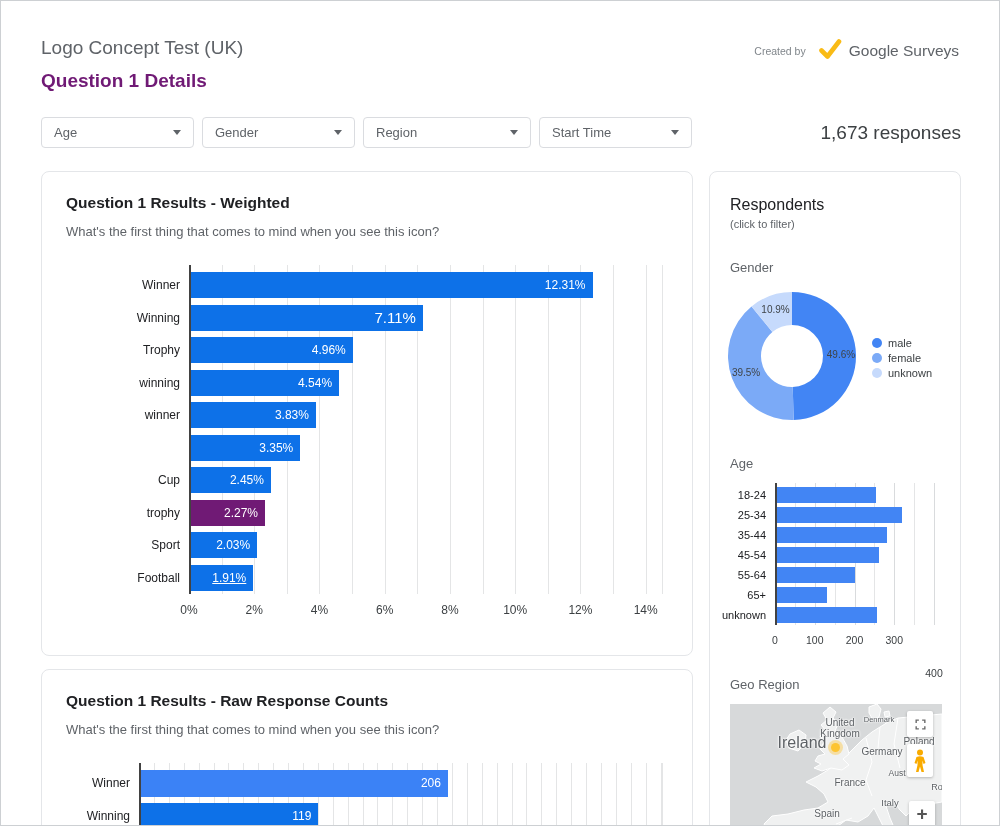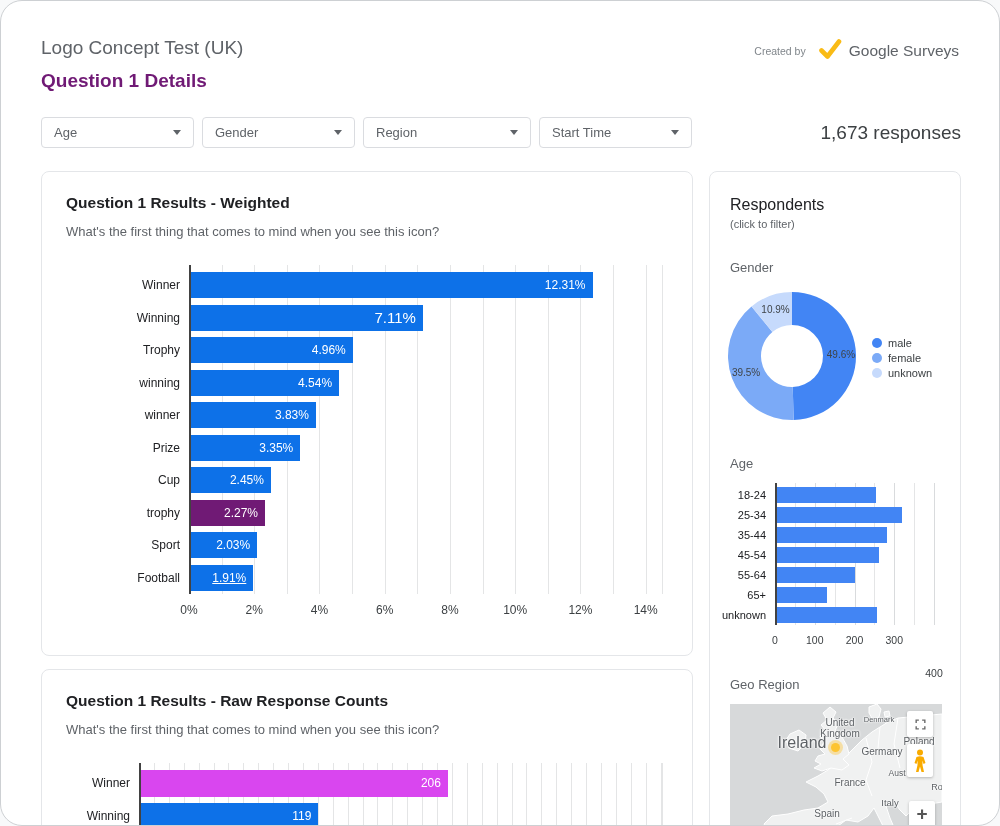--- a/index.html
+++ b/index.html
@@ -1,17 +1,17 @@
 <!DOCTYPE html>
 <html><head>
 <meta charset="utf-8">
 <style>
   *{margin:0;padding:0;box-sizing:border-box;}
   html,body{width:1000px;height:826px;background:#f8f9fa;font-family:"Liberation Sans",sans-serif;}
-  .frame{position:relative;width:1000px;height:826px;background:#fff;border:1px solid #cdd0d3;border-radius:22px;overflow:hidden;}
+  .frame{position:relative;width:1000px;height:826px;background:#fff;border:1px solid #cdd0d3;border-radius:0;overflow:hidden;}
 
   
   .report-title{position:absolute;left:40px;top:36px;font-size:19px;color:#5f6368;}
   .page-title{position:absolute;left:40px;top:69px;font-size:19px;font-weight:bold;color:#701a75;}
   .brand{position:absolute;right:40px;top:36px;display:flex;align-items:center;height:28px;}
   .created-by{font-size:10.5px;color:#80868b;margin-right:12px;}
   .brand-name{font-size:15.5px;color:#5f6368;margin-left:7px;}
 
   
   .filter-row{position:absolute;left:40px;top:116px;width:920px;display:flex;align-items:center;}
@@ -139,21 +139,20 @@
               <span class="vlab" style="line-height: 26px; font-size: 12px;">4.96%</span>
             </div>
             <div class="cat" style="left: 0px; top: 101.5px; width: 138px; line-height: 32.5px; font-size: 12px;">winning</div>
             <div class="hbar" style="left: 149px; top: 104.75px; height: 26px; width: 148.098px; background: rgb(13, 113, 232);">
               <span class="vlab" style="line-height: 26px; font-size: 12px;">4.54%</span>
             </div>
             <div class="cat" style="left: 0px; top: 134px; width: 138px; line-height: 32.5px; font-size: 12px;">winner</div>
             <div class="hbar" style="left: 149px; top: 137.25px; height: 26px; width: 124.937px; background: rgb(13, 113, 232);">
               <span class="vlab" style="line-height: 26px; font-size: 12px;">3.83%</span>
             </div>
-            <div class="cat" style="left: 0px; top: 166.5px; width: 138px; line-height: 32.5px; font-size: 12px;">Prize</div>
             <div class="hbar" style="left: 149px; top: 169.75px; height: 26px; width: 109.279px; background: rgb(13, 113, 232);">
               <span class="vlab" style="line-height: 26px; font-size: 12px;">3.35%</span>
             </div>
             <div class="cat" style="left: 0px; top: 199px; width: 138px; line-height: 32.5px; font-size: 12px;">Cup</div>
             <div class="hbar" style="left: 149px; top: 202.25px; height: 26px; width: 79.9207px; background: rgb(13, 113, 232);">
               <span class="vlab" style="line-height: 26px; font-size: 12px;">2.45%</span>
             </div>
             <div class="cat" style="left: 0px; top: 231.5px; width: 138px; line-height: 32.5px; font-size: 12px;">trophy</div>
             <div class="hbar" style="left: 149px; top: 234.75px; height: 26px; width: 74.049px; background: #701a75;">
               <span class="vlab" style="line-height: 26px; font-size: 12px;">2.27%</span>
@@ -212,21 +211,21 @@
             <div class="gl" style="left: 529.108px; height: 70px;"></div>
             <div class="gl" style="left: 544.009px; height: 70px;"></div>
             <div class="gl" style="left: 558.909px; height: 70px;"></div>
             <div class="gl" style="left: 573.809px; height: 70px;"></div>
             <div class="gl" style="left: 588.709px; height: 70px;"></div>
             <div class="gl" style="left: 603.61px; height: 70px;"></div>
             <div class="gl" style="left: 618.51px; height: 70px;"></div>
             <div class="gl" style="left: 620px; height: 70px;"></div>
             <div class="axisline" style="left: 97px; height: 70px;"></div>
             <div class="cat" style="left: 0px; top: 4px; width: 88px; line-height: 33px; font-size: 12px;">Winner</div>
-            <div class="hbar" style="left: 99px; top: 7px; height: 27px; width: 306.946px; background: #d946ef;">
+            <div class="hbar" style="left: 99px; top: 7px; height: 27px; width: 306.946px; background: #3b82f6;">
               <span class="vlab" style="line-height: 27px; font-size: 12px;">206</span>
             </div>
             <div class="cat" style="left: 0px; top: 37px; width: 88px; line-height: 33px; font-size: 12px;">Winning</div>
             <div class="hbar" style="left: 99px; top: 40px; height: 27px; width: 177.313px; background: rgb(13, 113, 232);">
               <span class="vlab" style="line-height: 27px; font-size: 12px;">119</span>
             </div>
           </div>
       </section>
 
     </div>

